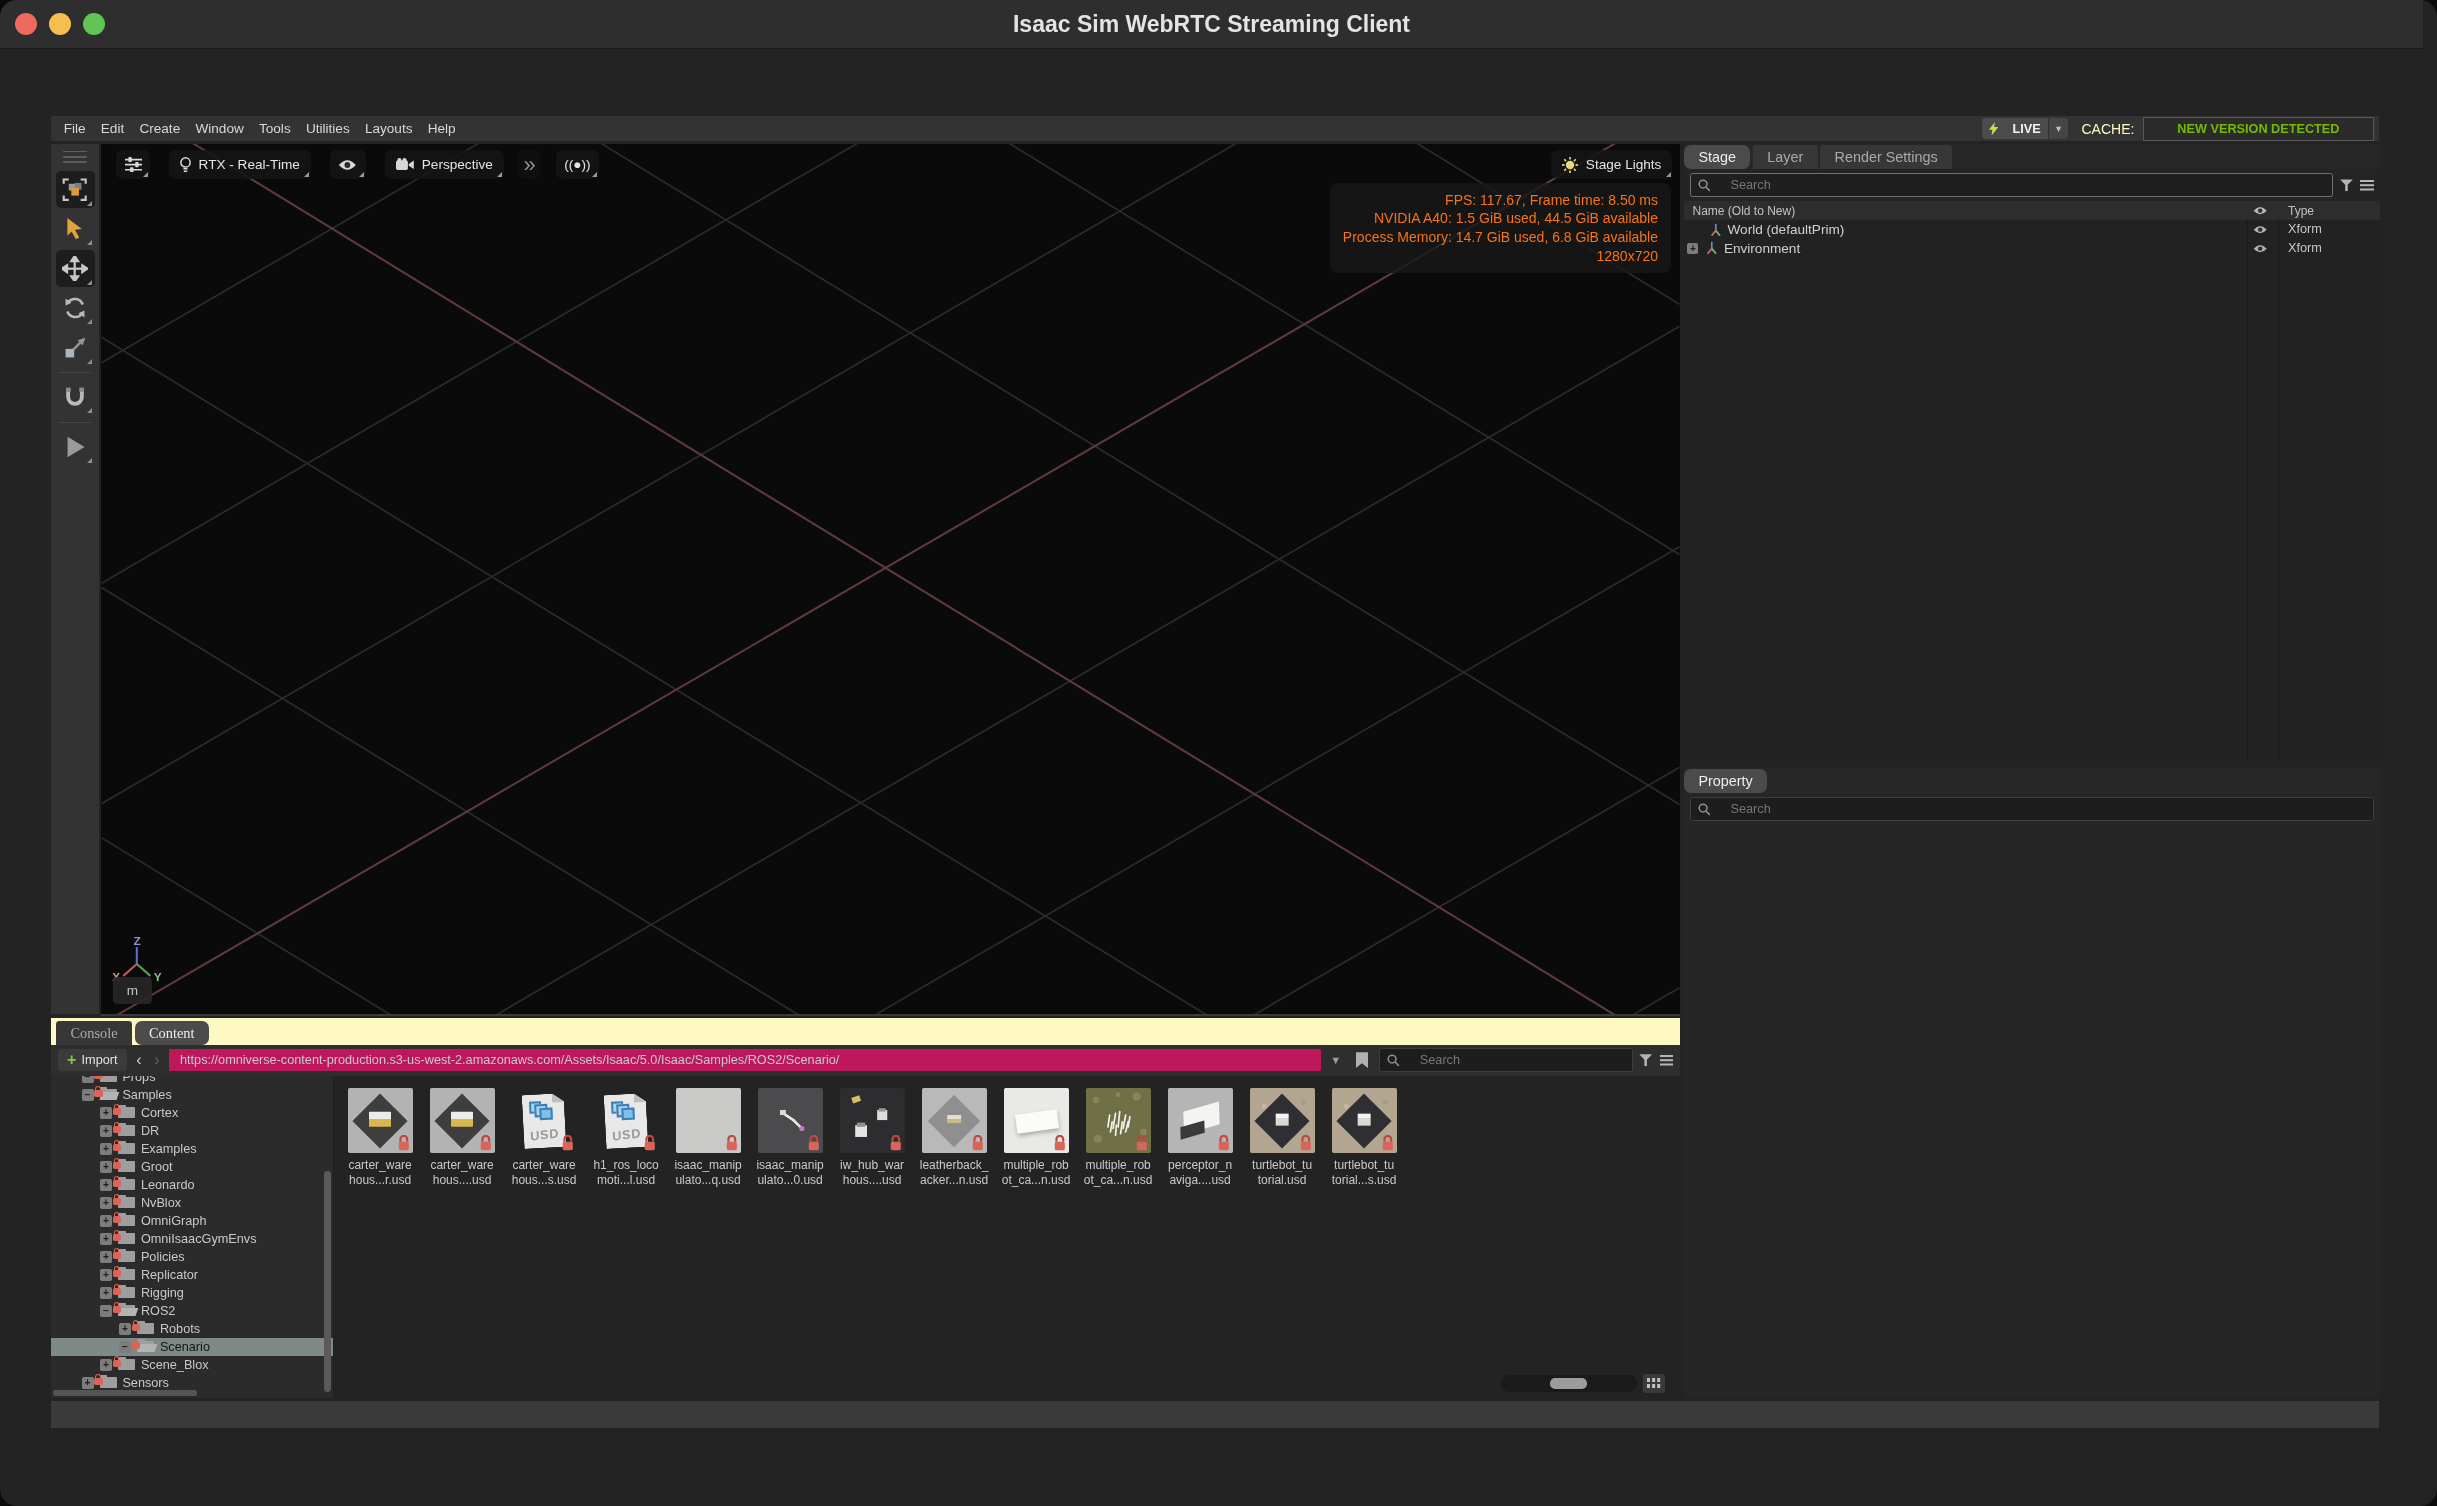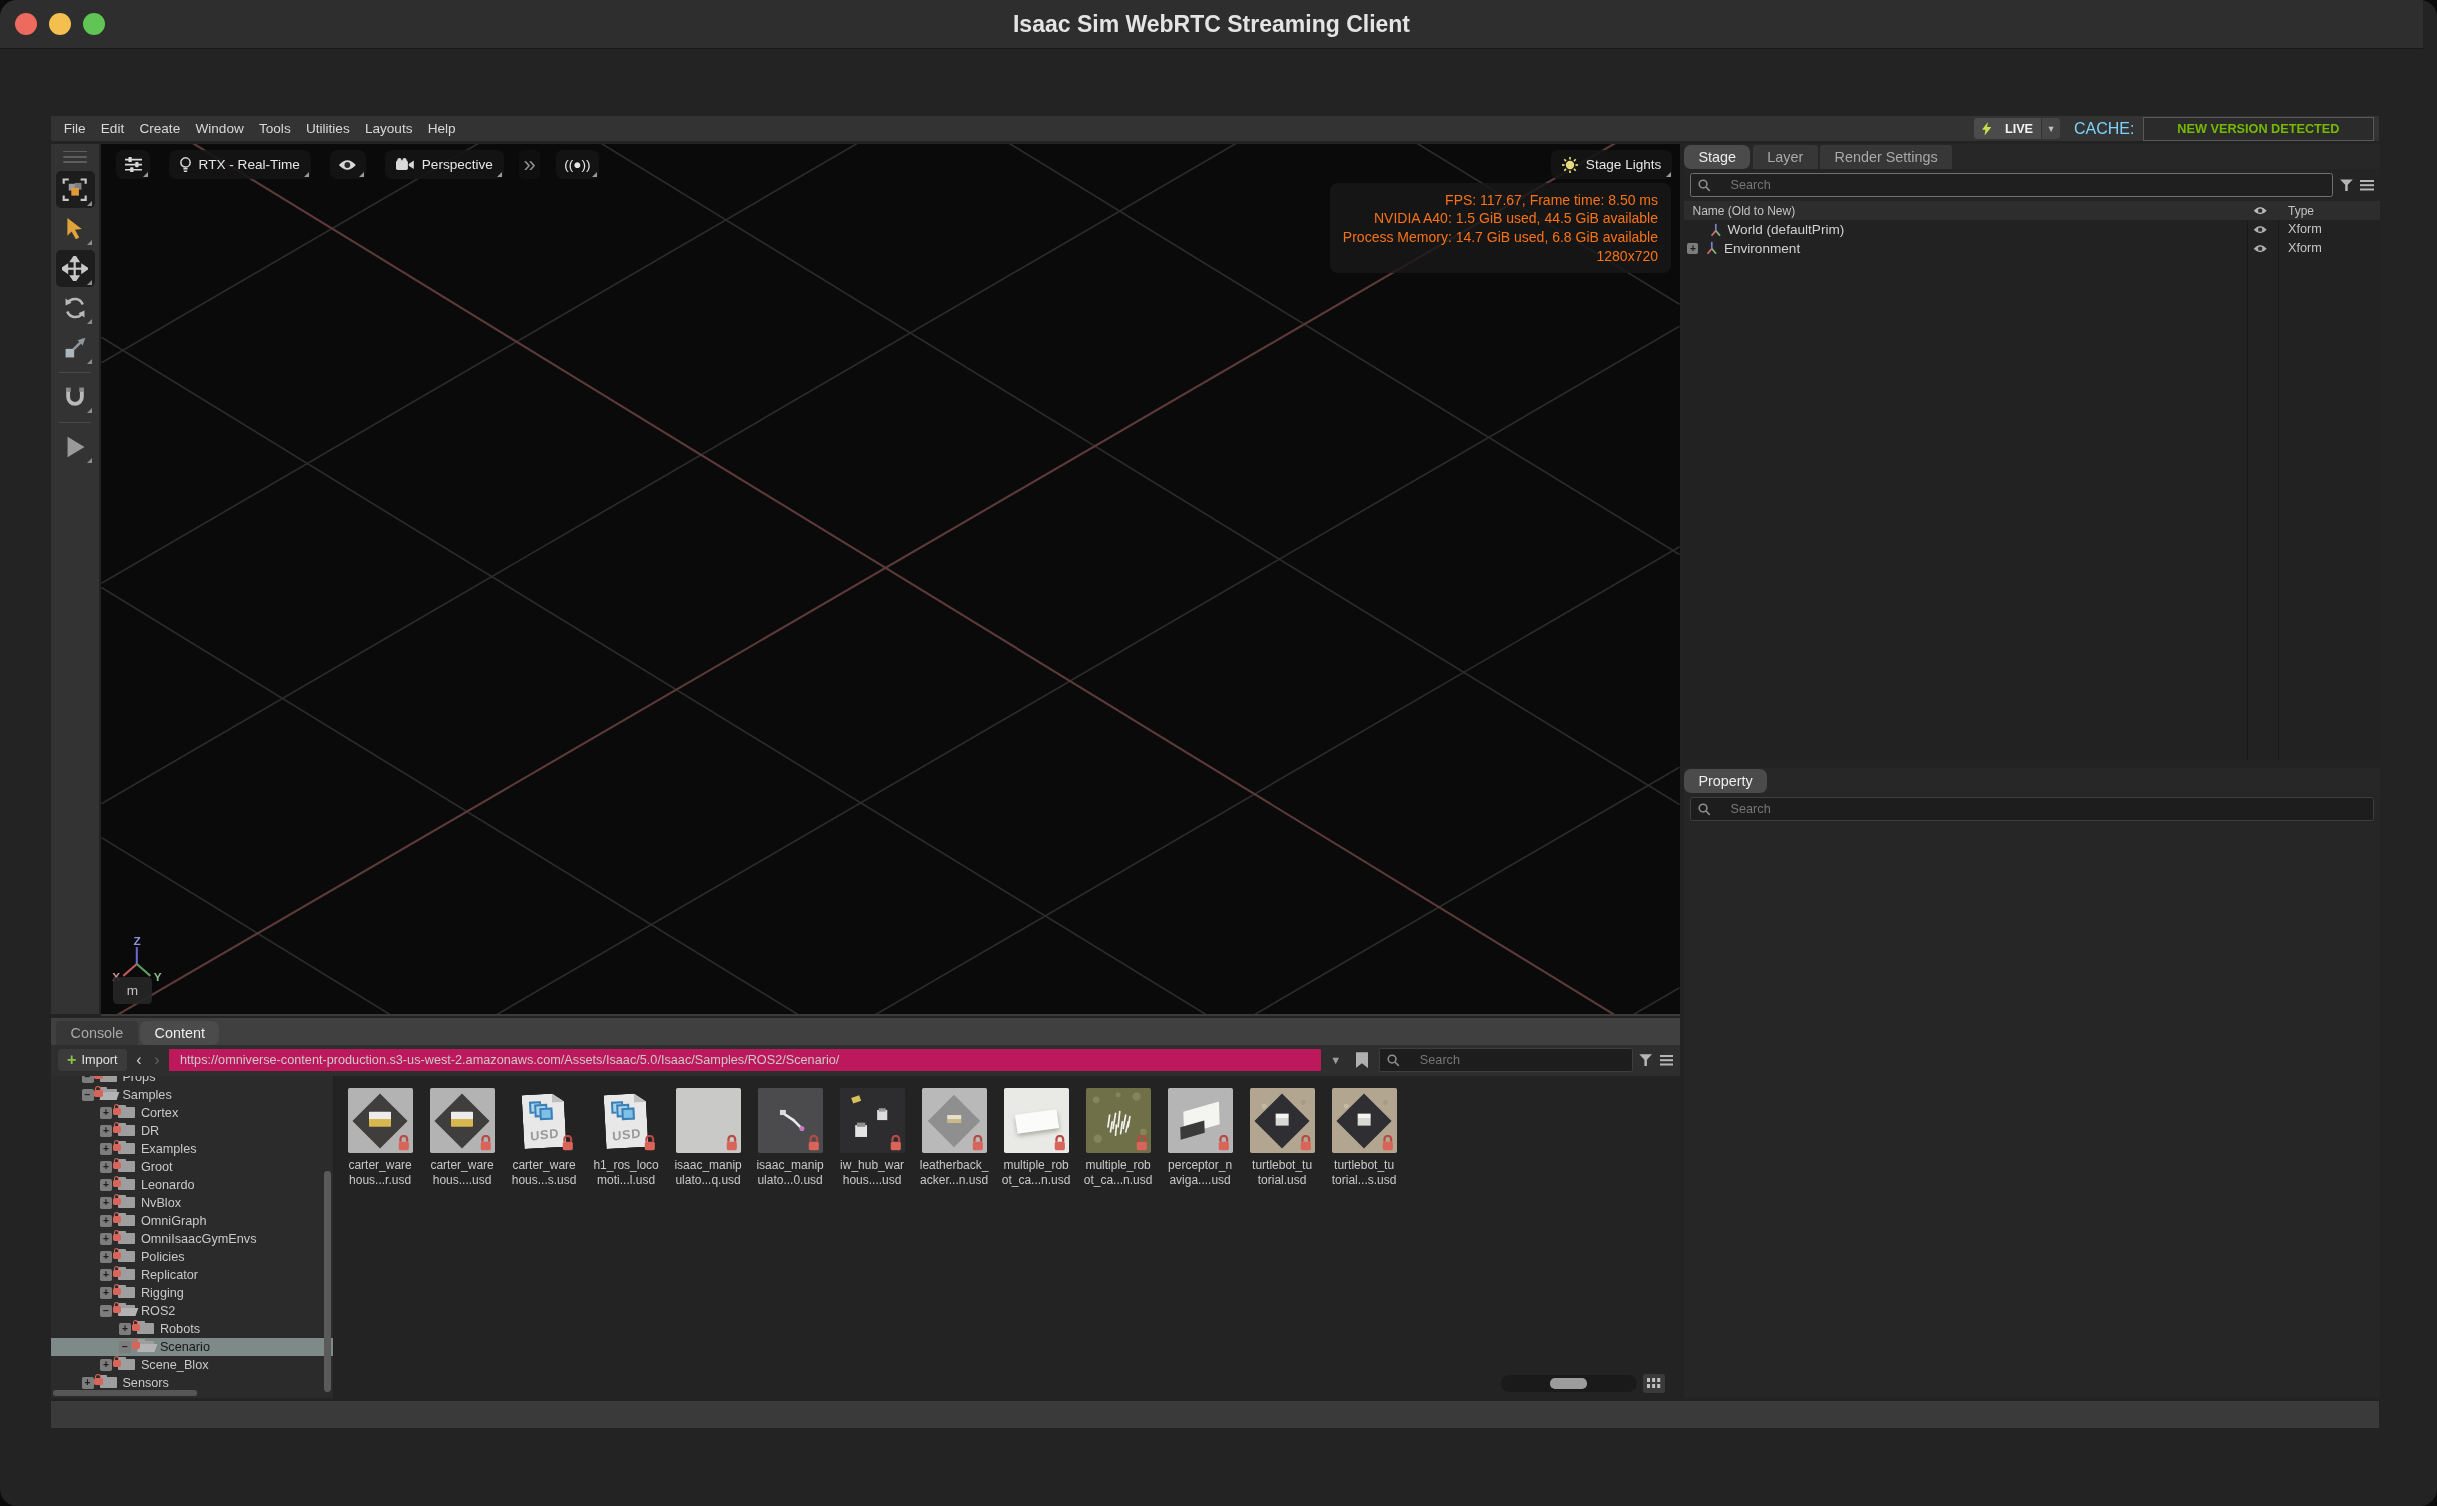--- a/index.html
+++ b/index.html
@@ -12,21 +12,21 @@
   .t-close{left:15.3px;background:#ec6a5e}.t-min{left:49px;background:#f5bf4f}.t-max{left:83px;background:#61c555}
   .win-title{position:absolute;top:11px;left:0;right:0;text-align:center;font-size:23px;font-weight:bold;color:#e4e4e4;}
 
   
   .menubar{position:absolute;left:51px;top:116px;width:2328px;height:25.4px;background:#333333;display:flex;align-items:center;}
   .menu-item{padding:0 7.6px;font-size:13.6px;color:#d8d8d8;}
   .menu-item:first-child{margin-left:5.1px;}
   .menubar-right{margin-left:auto;display:flex;align-items:center;padding-right:5.1px;}
   .live-btn{display:flex;align-items:center;gap:14px;background:#4b4b4b;border-radius:3.4px 0 0 3.4px;height:20.4px;padding:0 7.6px;color:#f2f2f2;font-weight:bold;font-size:12.7px;}
   .live-chevron{width:18.7px;height:20.4px;background:#454545;border-left:0.8px solid #333;border-radius:0 3.4px 3.4px 0;color:#c2c2c2;display:flex;align-items:center;justify-content:center;font-size:10.2px;}
-  .cache-label{color:#7dd3fc;font-size:16px;margin:0 8.5px 0 13.6px;}
+  .cache-label{color:#fef9c3;font-size:14px;margin:0 8.5px 0 13.6px;}
   .version-box{height:22px;min-width:185px;background:#2b2b2b;border:0.8px solid #585858;display:flex;align-items:center;justify-content:center;color:#76b900;font-weight:bold;font-size:12.7px;padding:0 22px;}
 
   
   .tool-column{position:absolute;left:51px;top:144px;width:48px;height:870px;background:#333333;}
   .drag-lines{margin:6.8px auto 8.5px auto;width:24px;}
   .drag-lines div{height:1.7px;background:#5d5d5d;margin:3.4px 0;border-radius:0.8px;}
   .tool-btn{width:39px;height:37px;margin:2.5px auto;display:flex;align-items:center;justify-content:center;position:relative;border-radius:5.1px;}
   .tool-btn.active{background:#1d1d1d;}
   .tool-btn::after{content:"";position:absolute;right:2.5px;bottom:2.5px;border-style:solid;border-width:0 0 5.1px 5.1px;border-color:transparent transparent #8d8d8d transparent;}
   .tool-sep{height:0.8px;background:#484848;margin:6px 7.6px;}
@@ -65,21 +65,21 @@
   .s-row .s-indent{width:18px;}
   .s-row .xf-icon{margin:0 5.1px 0 6.8px;}
   .s-row .row-eye{position:absolute;left:569px;top:2.5px;}
   .s-row .row-type{position:absolute;left:604px;font-size:12.7px;color:#c6c6c6;}
   .property-panel{position:absolute;left:1684px;top:768px;width:696px;height:630px;background:#262626;}
   .property-panel .search-row{background:#262626;}
   .property-panel .search-box{border:0.8px solid #3e3e3e;background:#1d1d1d;}
 
   
   .bottom-panel{position:absolute;left:51px;top:1018px;width:1629px;height:380px;background:#262626;}
-  .bp-tabs{height:27px;display:flex;align-items:flex-end;background:#404040;padding-left:5.1px;}
+  .bp-tabs{height:27px;display:flex;align-items:flex-end;background:#fef9c3;padding-left:5.1px;font-family:Liberation Serif, serif;}
   .bp-toolbar{height:30.5px;background:#2e2e2e;display:flex;align-items:center;gap:6px;padding:0 6.8px;box-sizing:border-box;}
   .import-btn{height:22px;background:#3b3b3b;border-radius:3.4px;display:flex;align-items:center;gap:5.1px;padding:0 9.3px;color:#e2e2e2;font-size:12.7px;}
   .import-plus{color:#8bc34a;font-size:16px;font-weight:bold;line-height:16px;}
   .nav-arrow{font-size:16px;color:#cfcfcf;padding:0 3.4px;}
   .nav-arrow.disabled{color:#656565;}
   .url-box{flex:1;height:22px;background:#be185d;border-radius:1px;display:flex;align-items:center;padding:0 9px;box-sizing:border-box;}
   .url-box input{width:100%;background:transparent;border:none;outline:none;color:#c9c9c9;font-size:12.7px;font-family:inherit;}
   .dd-tri{color:#9c9c9c;font-size:11px;padding:0 3.4px;}
   .bookmark{width:12.7px;height:16px;background:#b0b0b0;clip-path:polygon(0 0,100% 0,100% 100%,50% 68%,0 100%);margin:0 5.1px;}
   .bp-search{width:254px;flex:none;border:0.8px solid #3e3e3e;background:#1d1d1d;}

